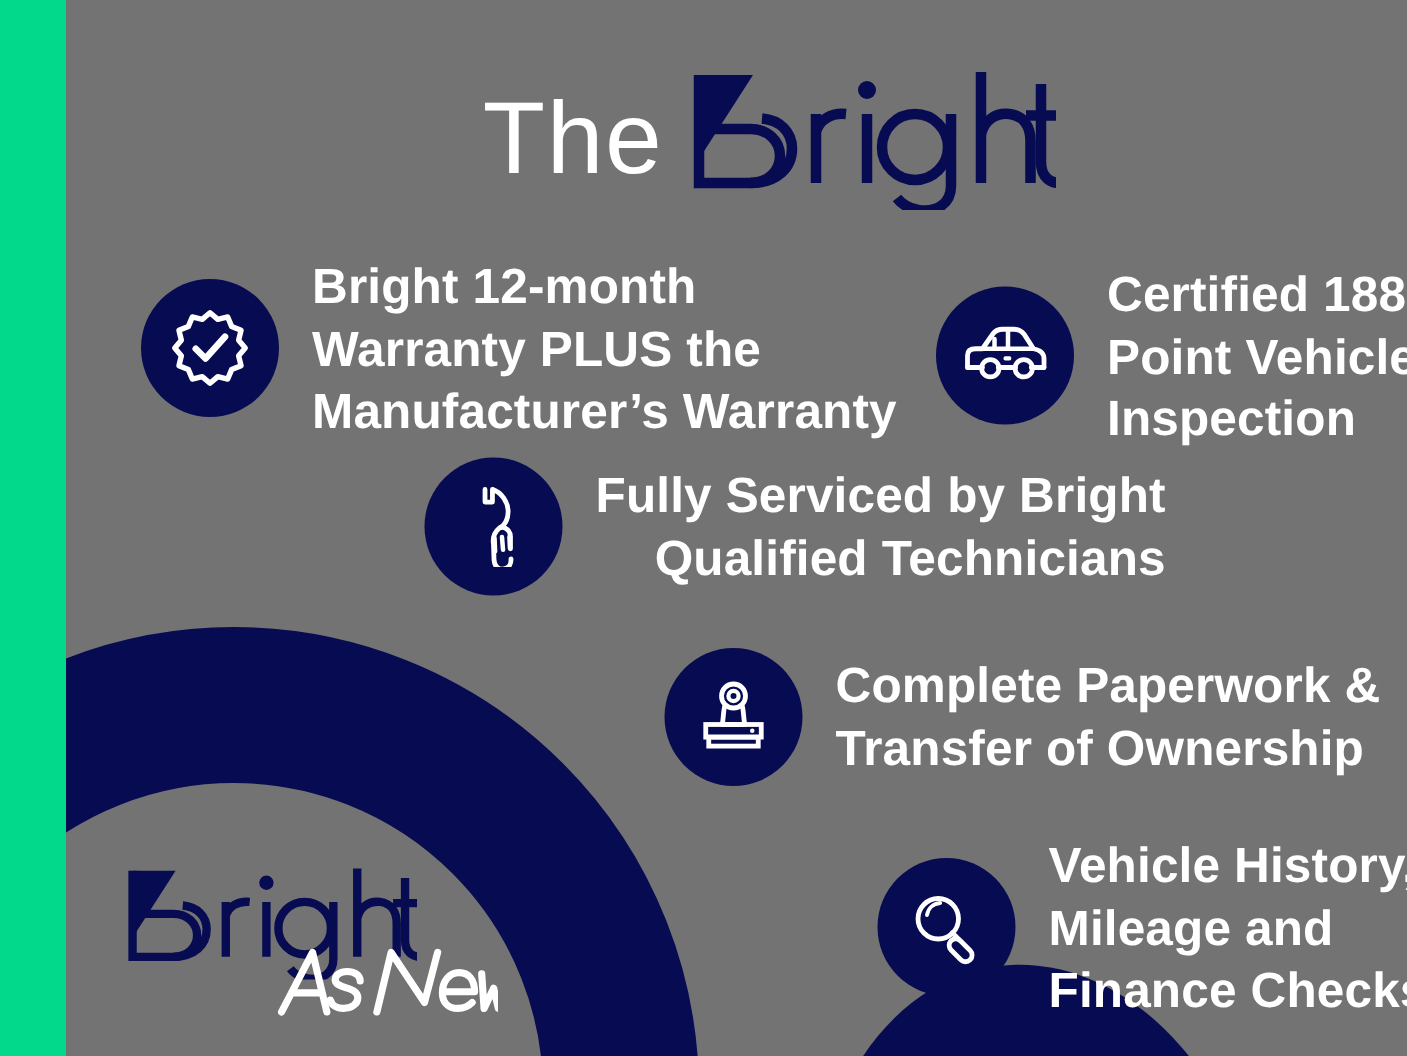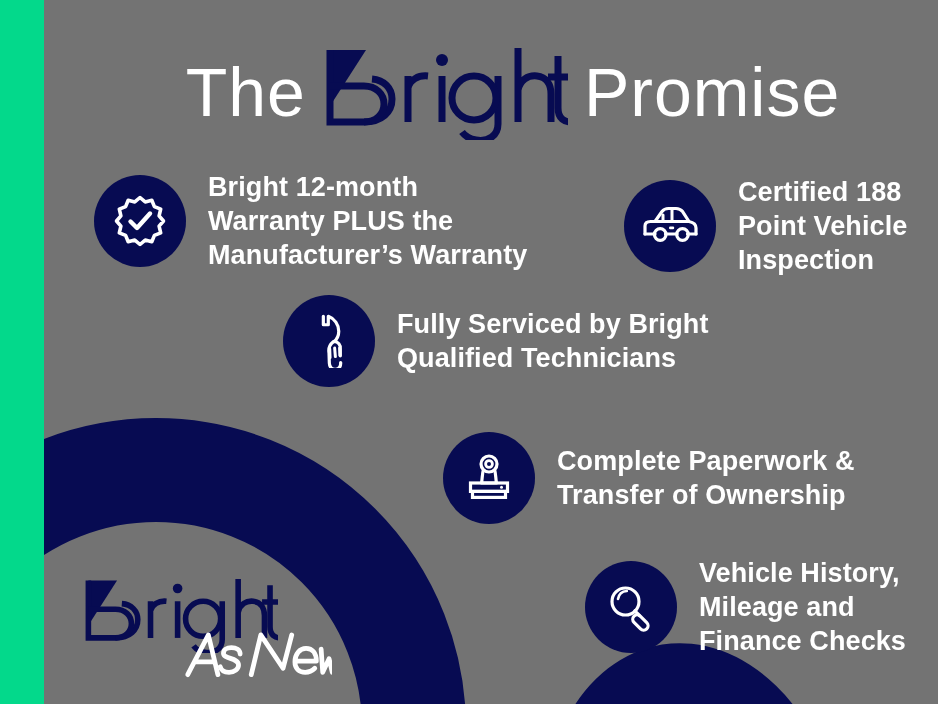--- a/index.html
+++ b/index.html
@@ -70,30 +70,30 @@
     width:92px; height:92px;
     border-radius:50%;
     background:#070B52;
     display:flex;
     align-items:center;
     justify-content:center;
   }
   .badge svg { display:block; }
   .feature-text {
     color:#FFFFFF;
-    font-size:27px;
+    font-size:33px;
     font-weight:700;
     line-height:1.26;
     letter-spacing:0.1px;
     white-space:pre-line;
   }
 
   #feature-1 { left:50px;  top:170px; }
   #feature-2 { left:580px; top:175px; }
-  #feature-3 { left:239px; top:295px; }
+  #feature-3 { left:239px; top:305px;text-align:right; }
   #feature-4 { left:399px; top:432px;justify-content:center; }
   #feature-5 { left:541px; top:556px; }
 
   
   #brand-logo {
     position:absolute;
     left:38px; top:575px;
     z-index:6;
     width:260px; height:110px;
   }
@@ -129,21 +129,20 @@
 
           <path d="M196 4 L196 78 M196 46 C198 36 206 31 215 32 C224 33 229 40 229 50 L229 78"></path>
 
           <path d="M236 12 L236 64 C236 74 242 79 252 78 M226 33 L250 33"></path>
         </g>
 
         <circle cx="120" cy="16" r="6" fill="#070B52"></circle>
       </svg>
     </span>
 
-    <span class="title-word">Promise</span>
   </div>
 
   <div class="feature" id="feature-1">
     <div class="badge">
       <span>
         <svg width="54" height="54" viewBox="0 0 54 54">
           <path d="M27 3.5 L32.2 7.9 L38.8 6.3 L41.4 12.6 L47.7 15.2 L46.1 21.8
                    L50.5 27 L46.1 32.2 L47.7 38.8 L41.4 41.4 L38.8 47.7 L32.2 46.1
                    L27 50.5 L21.8 46.1 L15.2 47.7 L12.6 41.4 L6.3 38.8 L7.9 32.2
                    L3.5 27 L7.9 21.8 L6.3 15.2 L12.6 12.6 L15.2 6.3 L21.8 7.9 Z" fill="none" stroke="#FFFFFF" stroke-width="3.6" stroke-linejoin="round"></path>

